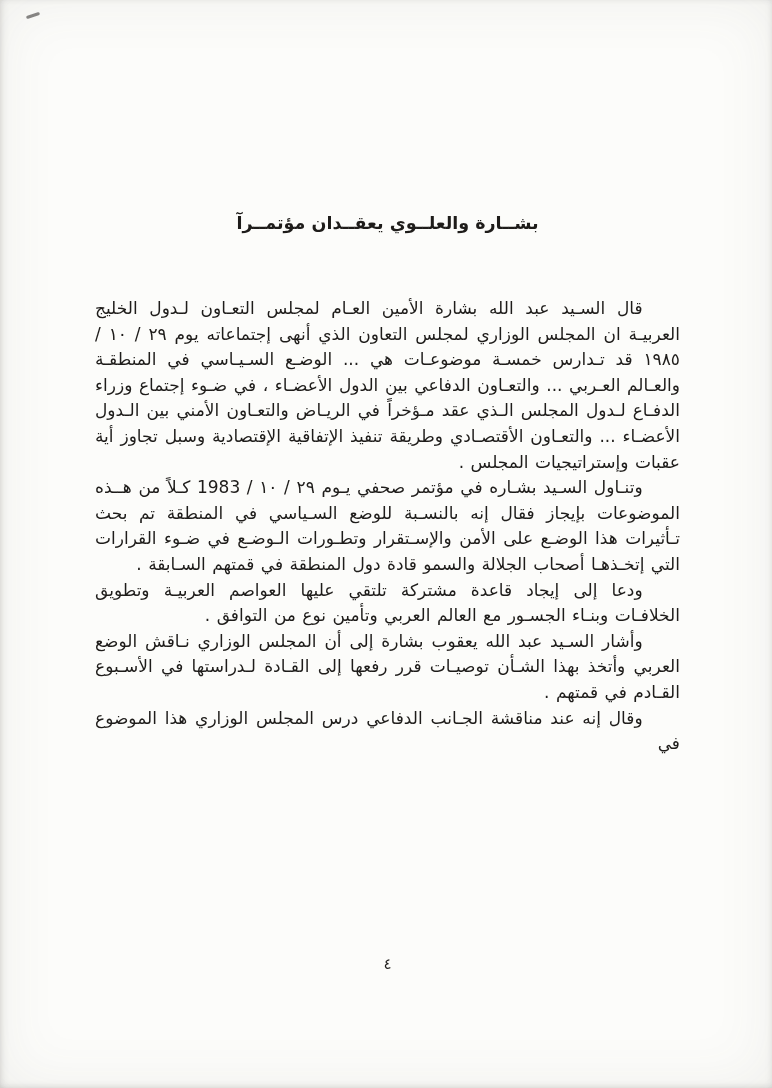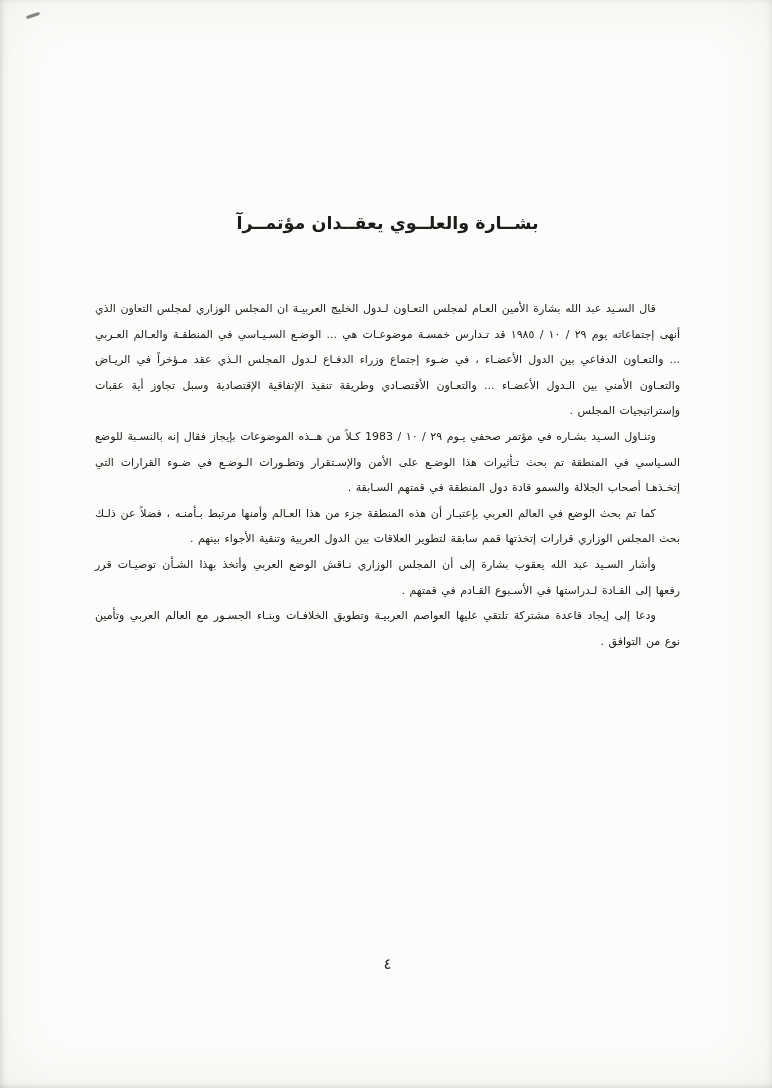--- a/index.html
+++ b/index.html
@@ -42,21 +42,21 @@
     font-weight: bold;
     font-size: 17.5px;
     line-height: 31px;
     letter-spacing: 0.5px;
   }
   .doc-body {
     position: absolute;
     top: 296px;
     right: 92px;
     left: 95px;
-    font-size: 11px;
+    font-size: 17px;
     line-height: 25.6px;
     text-align: justify;
   }
   .doc-body p {
     margin: 0;
     padding: 0;
     text-indent: 2.2em;
     word-spacing: 1px;
   }
   .page-number {
@@ -75,20 +75,20 @@
 
   <span class="scan-artifact"></span>
 
   <div class="doc-title">
     <div>بشــارة والعلــوي يعقــدان مؤتمــرآ</div>
   </div>
 
   <div class="doc-body">
     <p>قال السـيد عبد الله بشارة الأمين العـام لمجلس التعـاون لـدول الخليج العربيـة ان المجلس الوزاري لمجلس التعاون الذي أنهى إجتماعاته يوم ٢٩ / ١٠ / ١٩٨٥ قد تـدارس خمسـة موضوعـات هي ... الوضـع السـيـاسي في المنطقـة والعـالم العـربي ... والتعـاون الدفاعي بين الدول الأعضـاء ، في ضـوء إجتماع وزراء الدفـاع لـدول المجلس الـذي عقد مـؤخراً في الريـاض والتعـاون الأمني بين الـدول الأعضـاء ... والتعـاون الأقتصـادي وطريقة تنفيذ الإتفاقية الإقتصادية وسبل تجاوز أية عقبات وإستراتيجيات المجلس .</p>
     <p>وتنـاول السـيد بشـاره في مؤتمر صحفي يـوم ٢٩ / ١٠ / 1983 كـلاً من هــذه الموضوعات بإيجاز فقال إنه بالنسـبة للوضع السـياسي في المنطقة تم بحث تـأثيرات هذا الوضـع على الأمن والإسـتقرار وتطـورات الـوضـع في ضـوء القرارات التي إتخـذهـا أصحاب الجلالة والسمو قادة دول المنطقة في قمتهم السـابقة .</p>
-    <p>كما تم بحث الوضع في العالم العربي بإعتبـار أن هذه المنطقة جزء من هذا العـالم وأمنها مرتبط بـأمنـه ، فضلاً عن ذلـك بحث المجلس الوزاري قرارات إتخذتها قمم سابقة لتطوير العلاقات بين الدول العربية وتنقية الأجواء بينهم .</p>
+    <p>ودعا إلى إيجاد قاعدة مشتركة تلتقي عليها العواصم العربيـة وتطويق الخلافـات وبنـاء الجسـور مع العالم العربي وتأمين نوع من التوافق .</p>
     <p>وأشار السـيد عبد الله يعقوب بشارة إلى أن المجلس الوزاري نـاقش الوضع العربي وأتخذ بهذا الشـأن توصيـات قرر رفعها إلى القـادة لـدراستها في الأسـبوع القـادم في قمتهم .</p>
-    <p>ودعا إلى إيجاد قاعدة مشتركة تلتقي عليها العواصم العربيـة وتطويق الخلافـات وبنـاء الجسـور مع العالم العربي وتأمين نوع من التوافق .</p>
+    <p>وقال إنه عند مناقشة الجـانب الدفاعي درس المجلس الوزاري هذا الموضوع في</p>
   </div>
 
   <div class="page-number">٤</div>
 
 </div>
 
 </body></html>

